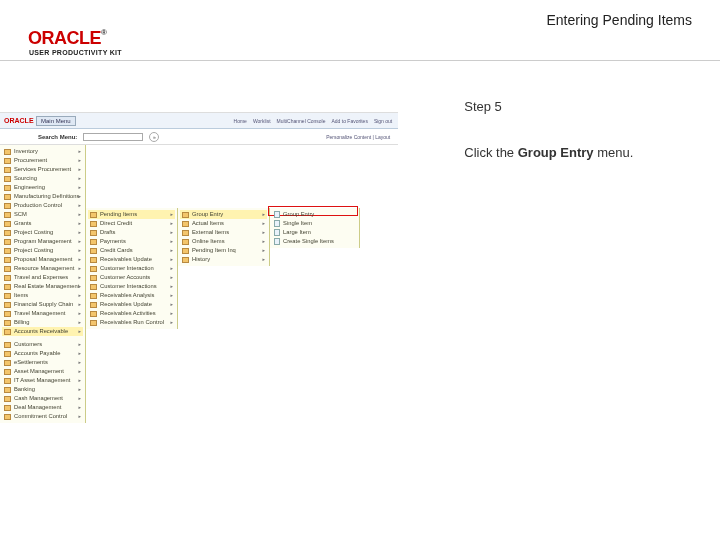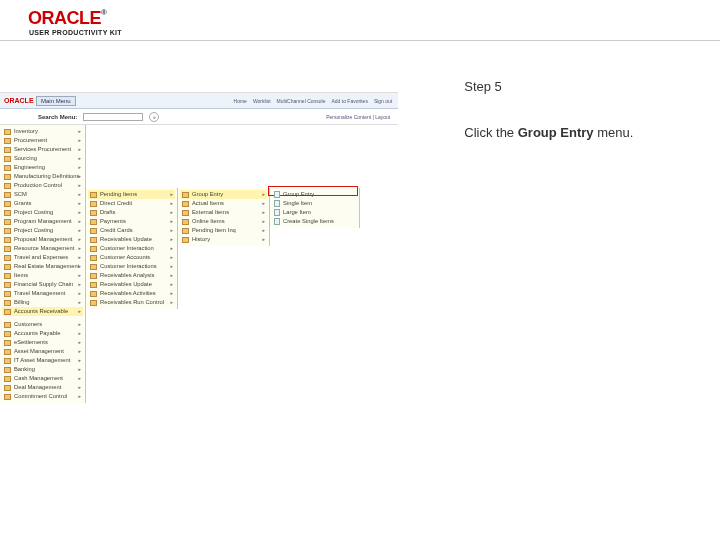--- a/index.html
+++ b/index.html
@@ -1,18 +1,18 @@
 <!DOCTYPE html>
 <html><head>
 <meta charset="utf-8">
 <style>
   * { box-sizing: border-box; margin: 0; padding: 0; }
   body { font-family: Arial, Helvetica, sans-serif; font-size: 11px; background: #fff; width: 720px; height: 540px; position: relative; color: #333; }
   .header { display: flex; justify-content: space-between; align-items: flex-start; padding: 8px 18px 4px 28px; border-bottom: 1px solid #ccc; }
-  .logo-block { display: flex; flex-direction: column; }
+  .logo-block { display: flex; flex-direction: column; margin-top: 20px; }
   .oracle-logo { font-family: Arial, sans-serif; font-weight: bold; color: #c00; font-size: 18px; letter-spacing: -0.5px; }
   .oracle-logo .tm { font-size: 8px; vertical-align: top; color: #333; }
   .upk { font-size: 7px; letter-spacing: 0.3px; color: #222; font-weight: bold; padding-left: 1px; }
   .doc-title { font-size: 14px; color: #222; padding-top: 4px; padding-right: 10px; }
   .content { display: flex; padding-top: 38px; gap: 48px; }
   .screenshot { width: 408px; margin-left: 0; position: relative; }
   .ps-top { height: 14px; background: #fff; display: flex; align-items: center; font-size: 6px; color: #888; border-bottom: 1px solid #ddd; }
   .ps-nav { background: #eef3fa; height: 16px; display: flex; align-items: center; font-size: 6px; color: #335; border-bottom: 1px solid #bcd; position: relative; }
   .ps-nav .ora { color: #c00; font-weight: bold; font-size: 7px; padding-left: 4px; width: 36px; }
   .ps-nav .mainmenu { background: #dfe8f4; border: 1px solid #9ab; padding: 1px 4px; font-size: 6px; }
@@ -44,20 +44,21 @@
 </head>
 <body>
 
 <div class="header">
   <div class="logo-block">
     <div class="oracle-logo">
       <span>ORACLE</span><span class="tm">®</span>
     </div>
     <div class="upk">USER PRODUCTIVITY KIT</div>
   </div>
+  <div class="doc-title">Entering Pending Items</div>
 </div>
 
 <div class="content">
   <div class="screenshot">
     <div class="ps-top"></div>
     <div class="ps-nav">
       <span class="ora">ORACLE</span>
       <span class="mainmenu">Main Menu</span>
       <span class="navlinks">
         <span>Home</span>

